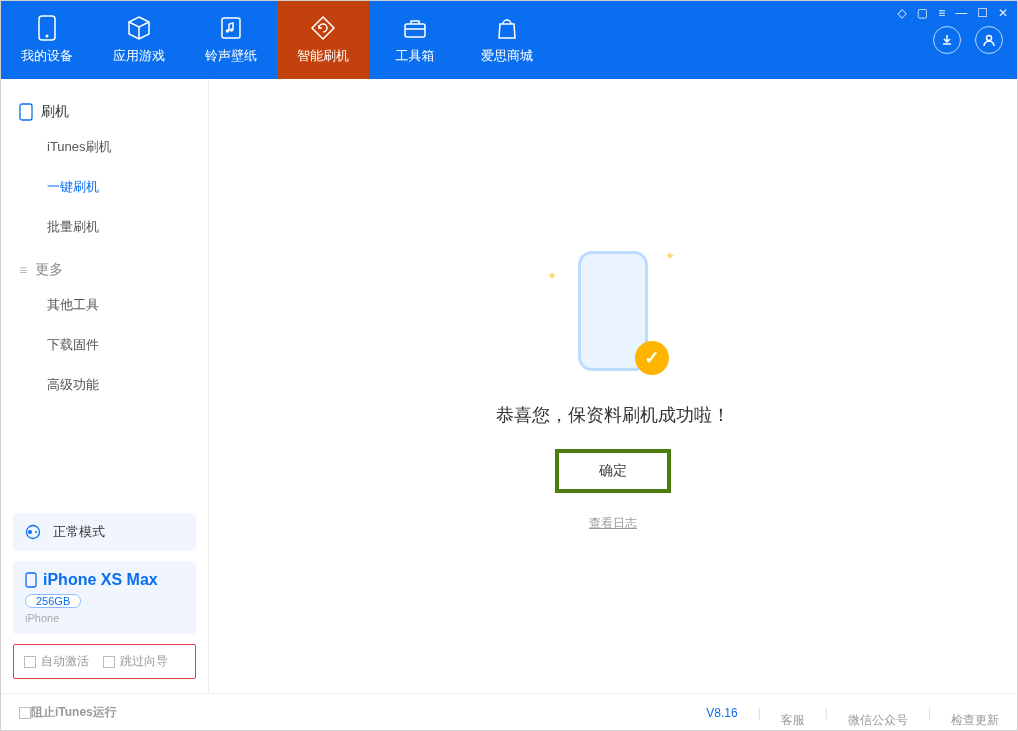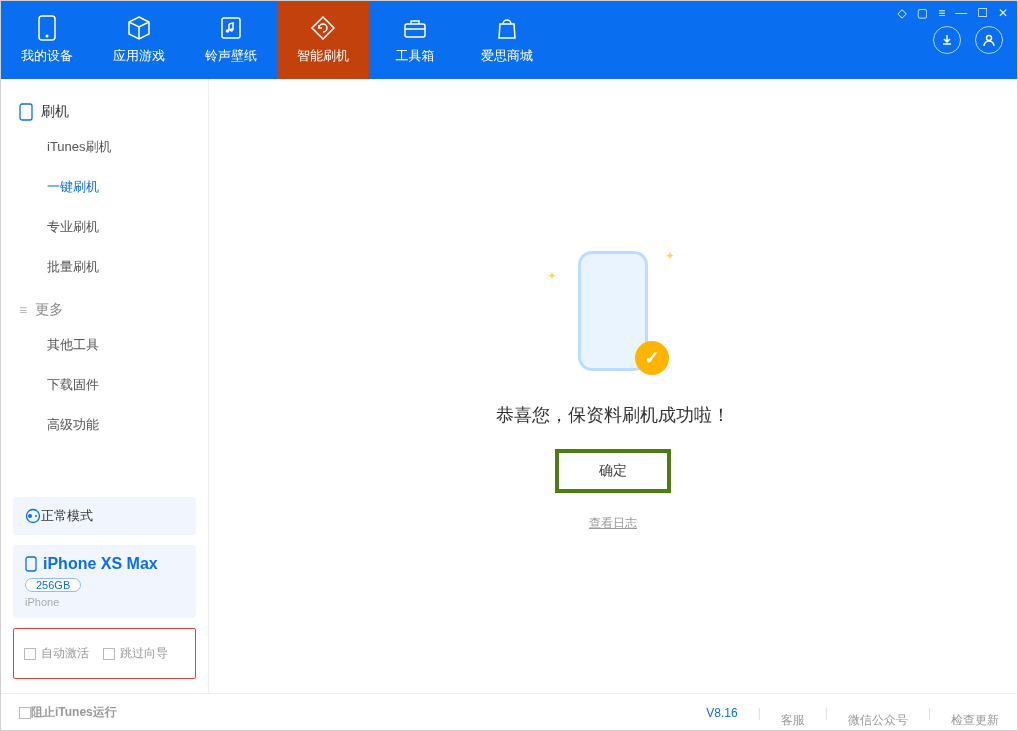--- a/index.html
+++ b/index.html
@@ -26,26 +26,26 @@
 .body-wrap { display: flex; height: 614px; }
 .sidebar { width: 208px; border-right: 1px solid #eee; padding-top: 18px; display: flex; flex-direction: column; }
 .side-section { padding: 0 18px; }
 .side-header { display: flex; align-items: center; gap: 8px; color: #333; font-size: 14px; margin: 6px 0 6px; }
 .side-list { list-style: none; }
 .side-item { padding: 11px 0 11px 28px; font-size: 13px; color: #555; cursor: pointer; }
 .side-item.active { color: #0a6ef0; }
 
 .device-block { margin: auto 12px 14px; }
 .mode-box, .dev-box { background: #f1f6fe; border-radius: 4px; padding: 10px 12px; margin-bottom: 10px; font-size: 13px; display: flex; flex-direction: column; }
-.mode-row { display: flex; align-items: center; gap: 0; color: #333; }
+.mode-row { display: flex; align-items: center; gap: 12px; color: #333; }
 .dev-name { color: #0a6ef0; font-weight: 600; font-size: 16px; display: flex; align-items: center; gap: 6px; }
 .capacity { display: inline-block; border: 1px solid #8fbcff; color: #0a6ef0; border-radius: 10px; padding: 0 10px; font-size: 11px; margin-top: 5px; background: #fff; width: fit-content; }
 .dev-type { color: #aaa; font-size: 11px; margin-top: 4px; }
 
-.check-row { border: 1.5px solid #e04040; border-radius: 2px; padding: 16px 10px; display: flex; gap: 14px; font-size: 12px; color: #999; }
+.check-row { border: 1.5px solid #e04040; border-radius: 2px; padding: 8px 10px; display: flex; gap: 14px; font-size: 12px; color: #999; }
 .check-row label { display: flex; align-items: center; gap: 5px; cursor: pointer; }
 .chk { width: 12px; height: 12px; border: 1px solid #bbb; display: inline-block; }
 
 .main { flex: 1; display: flex; flex-direction: column; align-items: center; justify-content: center; gap: 22px; }
 .phone-illust { width: 120px; height: 140px; position: relative; display: flex; align-items: center; justify-content: center; }
 .phone-frame { width: 70px; height: 120px; border: 3px solid #bcdcff; border-radius: 14px; background: #eaf4ff; position: relative; }
 .check-badge { position: absolute; right: 4px; bottom: 6px; width: 34px; height: 34px; background: #ffb400; border-radius: 50%; display: flex; align-items: center; justify-content: center; color: #fff; font-size: 18px; font-weight: bold; }
 .sparkle { position: absolute; color: #ffd86b; font-size: 12px; }
 .sparkle.s1 { left: -6px; top: 28px; }
 .sparkle.s2 { right: -2px; top: 8px; }
@@ -150,21 +150,20 @@
     <div class="side-section">
       <div class="side-header">
         <svg width="14" height="18" viewBox="0 0 14 18">
             <rect x="1" y="1" width="12" height="16" rx="2" fill="none" stroke="#0a6ef0" stroke-width="1.3"></rect>
           </svg>
         <span>刷机</span>
       </div>
       <ul class="side-list">
         <li class="side-item">iTunes刷机</li>
         <li class="side-item active">一键刷机</li>
-        <li class="side-item">专业刷机</li>
         <li class="side-item">批量刷机</li>
       </ul>
       <div class="side-header" style="margin-top:14px;color:#888">
         <span style="color:#bbb">≡</span>
         <span>更多</span>
       </div>
       <ul class="side-list">
         <li class="side-item">其他工具</li>
         <li class="side-item">下载固件</li>
         <li class="side-item">高级功能</li>

